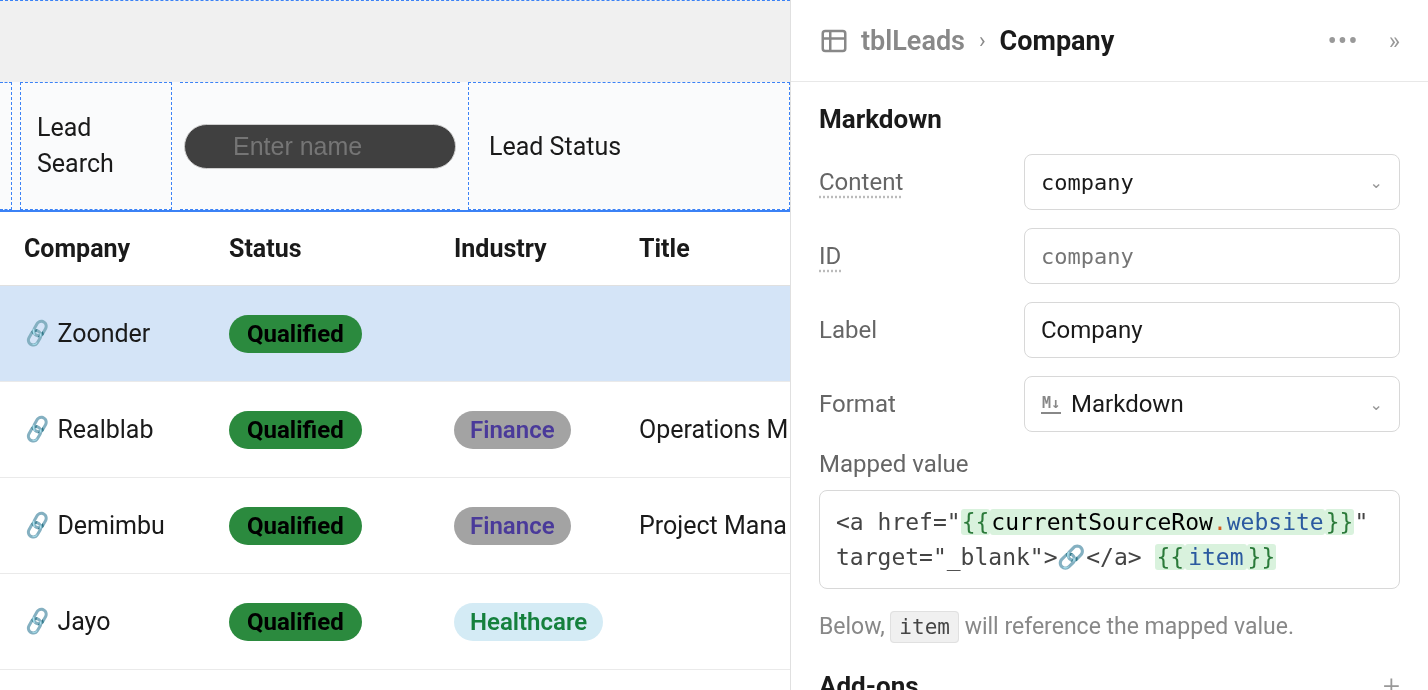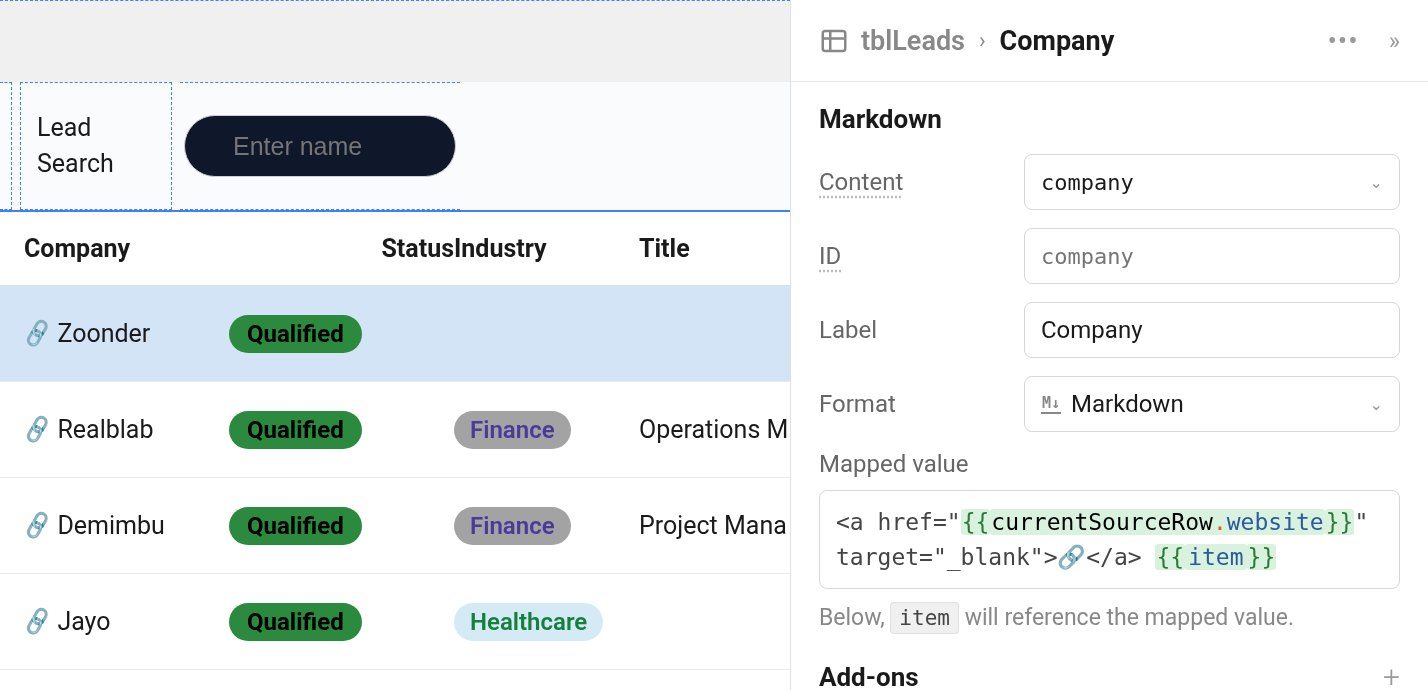--- a/index.html
+++ b/index.html
@@ -55,27 +55,27 @@
     line-height: 1.45;
   }
   .search-cell {
     width: 280px;
     border-left: none;
     border-right: none;
     padding: 0 4px;
   }
   .search-input {
     width: 100%;
-    height: 62px;
+    height: 45px;
     border: 1px solid #d0d0d0;
     border-radius: 31px;
     padding: 0 16px 0 48px;
     font-size: 25px;
     color: #999;
-    background: #0f172a;
+    background: #404040;
     position: relative;
   }
   .search-wrap {
     position: relative;
     width: 100%;
   }
   .search-icon {
     position: absolute;
     left: 16px;
     top: 50%;
@@ -99,21 +99,21 @@
     align-items: center;
     border-bottom: 1px solid #e0e0e0;
     padding-left: 24px;
   }
   .th {
     font-size: 25px;
     font-weight: 700;
     color: #1a1a1a;
   }
   .col-company { width: 205px; }
-  .col-status { width: 225px; text-align: right; }
+  .col-status { width: 225px; }
   .col-industry { width: 185px; }
   .col-title { flex: 1; }
   .table-row {
     display: flex;
     height: 96px;
     align-items: center;
     border-bottom: 1px solid #eaeaea;
     padding-left: 24px;
   }
   .table-row.selected {
@@ -272,21 +272,21 @@
     word-break: break-all;
   }
   .tok-brace { background: #d9f2dd; color: #2b7a3a; border-radius: 3px; padding: 0 1px;}
   .tok-obj { color: #000000; }
   .tok-dot { color: #d65c1f; }
   .tok-prop { color: #2b5aa0; }
   .tok-item { background: #d9f2dd; color: #2b5aa0; border-radius:3px; padding: 0 3px;}
   .hint {
     font-size: 23px;
     color: #888;
-    margin-top: 15px;
+    margin-top: 24px;
   }
   .hint code {
     background: #f0f0f0;
     border: 1px solid #e0e0e0;
     border-radius: 4px;
     padding: 3px 8px;
     font-family: ui-monospace, Menlo, monospace;
     font-size: 21px;
     color: #444;
   }
@@ -313,20 +313,23 @@
     <div class="filter-row">
       <div class="filter-left-gap"></div>
       <div class="filter-cell lead-search-cell">
         <div class="lead-search-label">Lead Search</div>
       </div>
       <div class="filter-cell search-cell">
         <div class="search-wrap">
           <span class="search-icon">🔍</span>
           <input class="search-input" type="text" placeholder="Enter name" style="">
         </div>
+      </div>
+      <div class="filter-cell leadstatus-cell">
+        <span>Lead Status</span>
       </div>
     </div>
   </div>
 
   <div class="table-header">
     <div class="th col-company">Company</div>
     <div class="th col-status">Status</div>
     <div class="th col-industry">Industry</div>
     <div class="th col-title">Title</div>
   </div>

